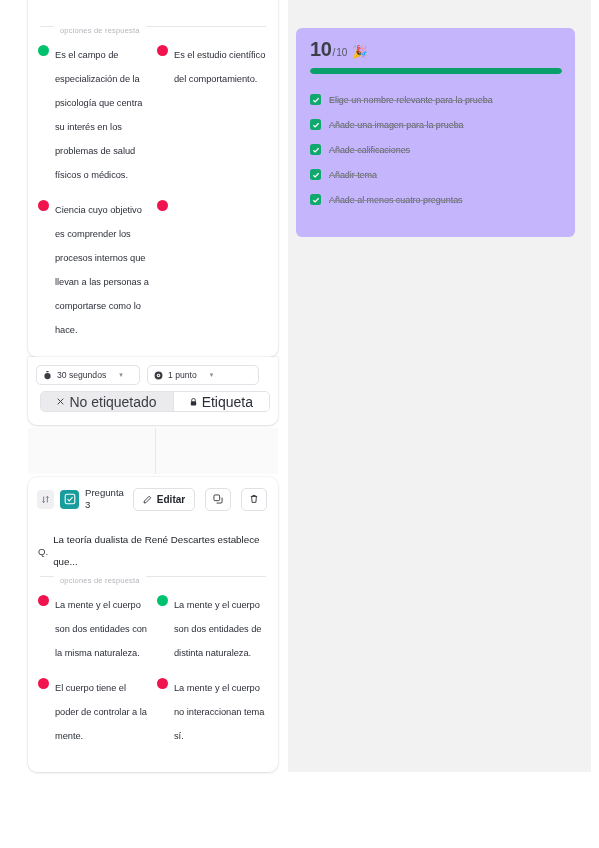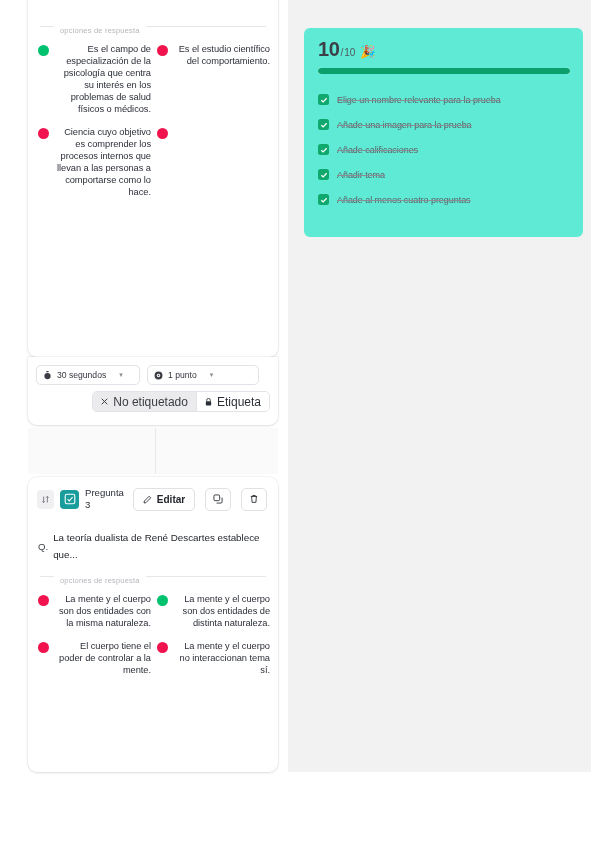--- a/index.html
+++ b/index.html
@@ -106,24 +106,23 @@
     flex: 0 0 auto;
     width: 11px;
     height: 11px;
     border-radius: 50%;
     margin-top: 2px;
   }
   .bullet.correct { background: #00c26e; }
   .bullet.wrong   { background: #f0134d; }
   .opt-text {
     font-size: 9.3px;
-    line-height: 12px;
+    line-height: 24px;
     color: #2b2f38;
     letter-spacing: -0.05px;
-    text-align: right;
   }
 
   
   #meta-q2 {
     position: absolute;
     left: 28px;
     top: 357px;
     width: 250px;
     height: 68px;
     background: #ffffff;
@@ -166,22 +165,22 @@
     border: 1px solid #e2e2e7;
     border-radius: 5px;
     overflow: hidden;
     background: #fff;
   }
   .tag-btn {
     display: flex;
     align-items: center;
     gap: 5px;
     height: 19px;
-    padding: 0 8px;
-    font-size: 12px;
+    padding: 0 16px;
+    font-size: 14px;
     color: #2b2f38;
     white-space: nowrap;
   }
   .tag-btn.muted { background: #ebebed; color: #3a3d44; }
   .tag-btn.plain { background: #ffffff; }
   .tag-sep { width: 1px; background: #e2e2e7; }
 
   
   #gap-zone {
     position: absolute;
@@ -270,32 +269,32 @@
     gap: 5px;
   }
   .q-prefix {
     font-size: 9.6px;
     color: #3b3f46;
     flex: 0 0 auto;
     align-self: center;
   }
   .q-text {
     font-size: 9.8px;
-    line-height: 17px;
+    line-height: 22px;
     color: #22252b;
   }
 
   
   #score-card {
     position: absolute;
-    left: 304px;
+    left: 296px;
     top: 28px;
     width: 279px;
     height: 209px;
-    background: #5eead4;
+    background: #c4b5fd;
     border-radius: 6px;
   }
   .score-line {
     position: absolute;
     left: 14px; top: 10px;
     display: flex;
     align-items: baseline;
     gap: 1px;
   }
   .score-num {

